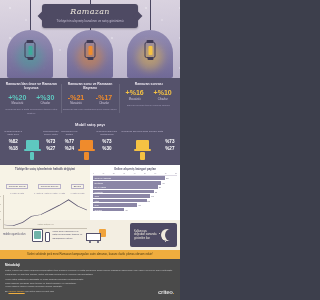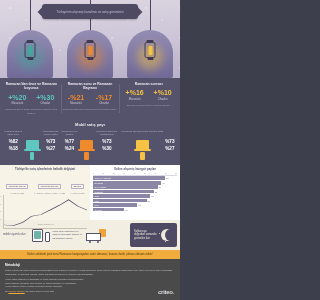--- a/index.html
+++ b/index.html
@@ -190,20 +190,21 @@
           <div class="lan-cap"></div>
           <div class="lan-body">
             <div class="lan-flame" style="background:#f5c243"></div>
           </div>
           <div class="lan-foot"></div>
         </div>
       </div>
     </div>
 
     <div class="title-badge">
+      <div class="hero-title">Ramazan</div>
       <div class="hero-sub">Türkiye'nin alışveriş kanalının ve satış görünümü</div>
     </div>
   </div>
 
   <div class="stats">
     <div class="stat-col">
       <div class="stat-head">Ramazan'dan önce ve Ramazan boyunca</div>
       <div class="stat-pair">
         <div class="stat-item">
           <div class="stat-val" style="color:#5ec8c0">+%20</div>

